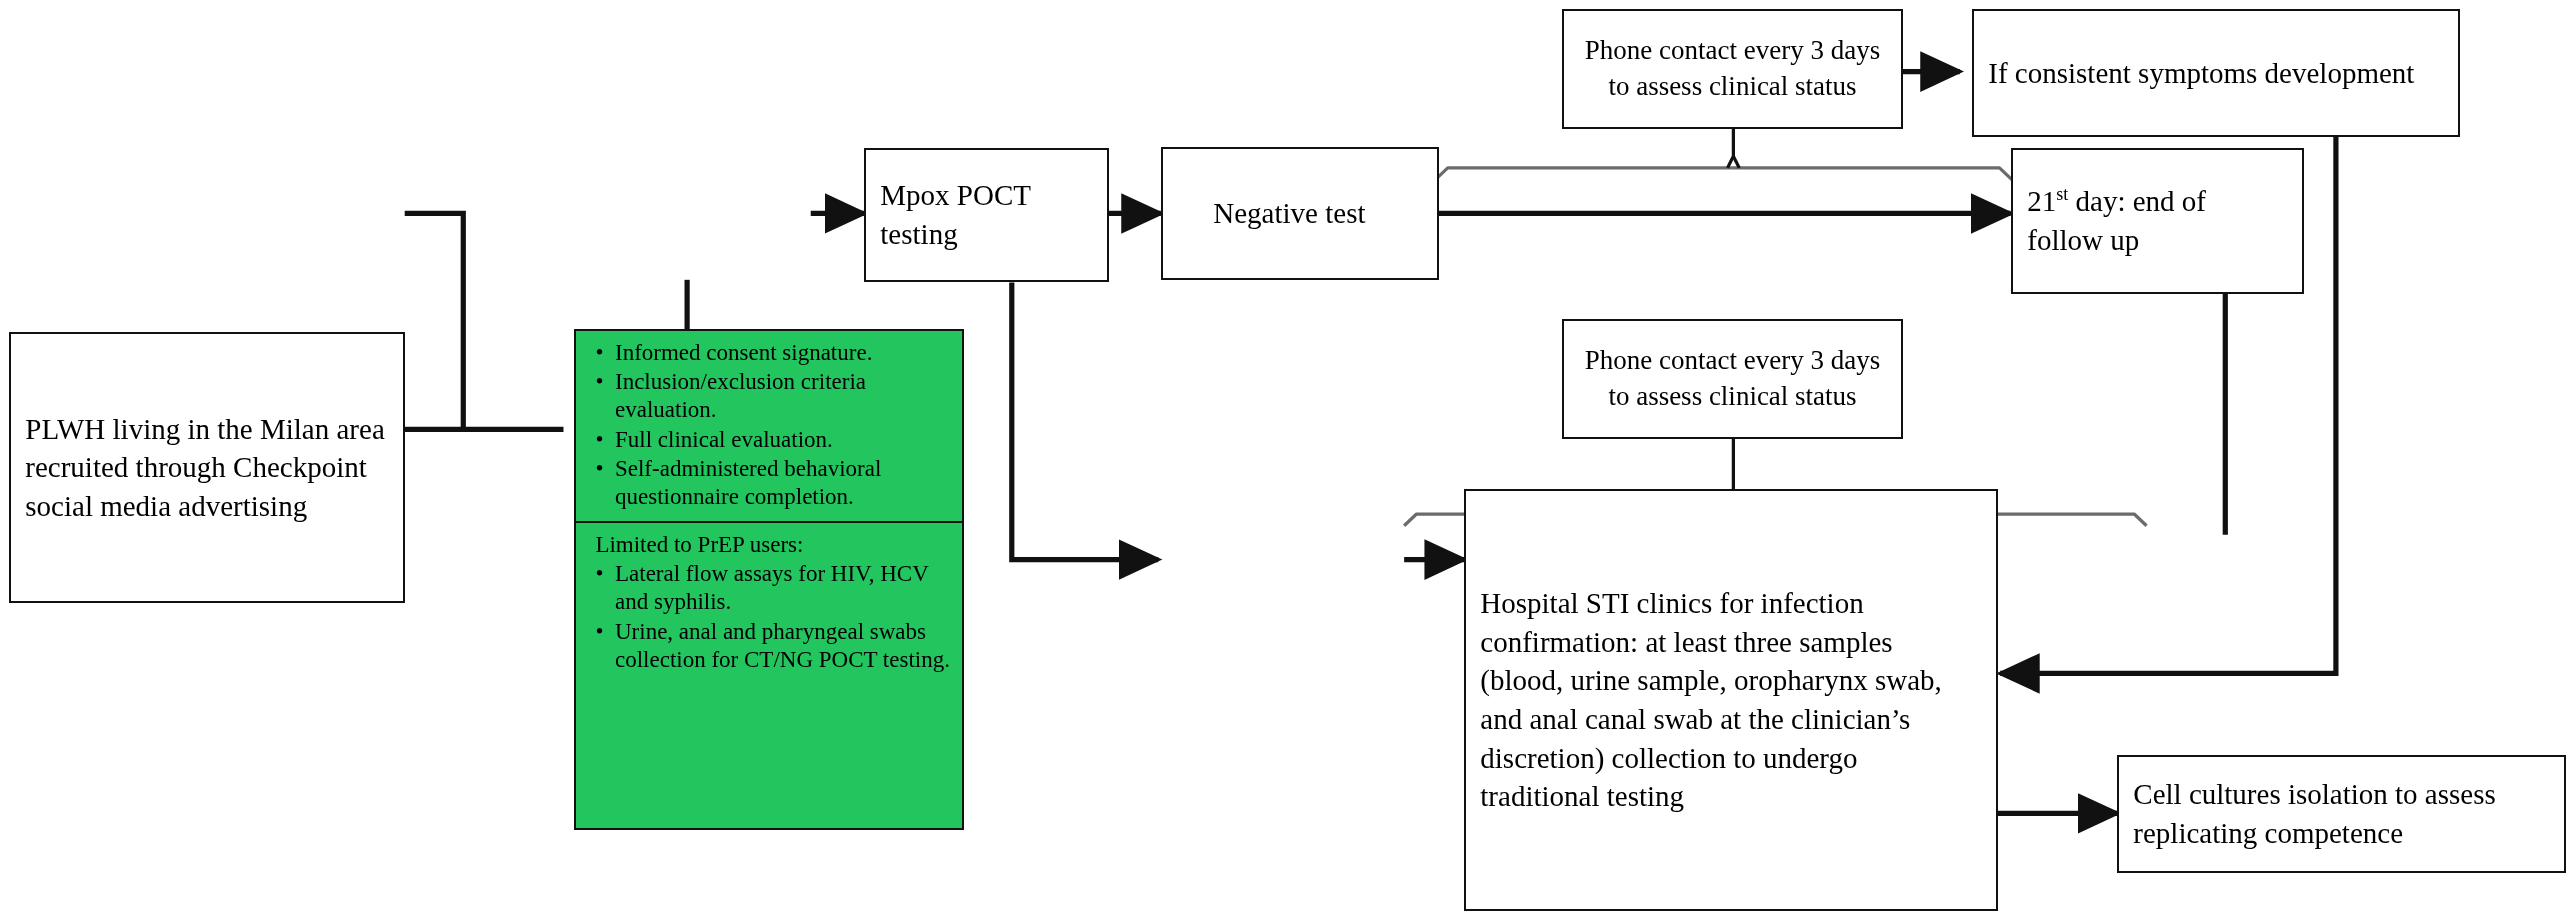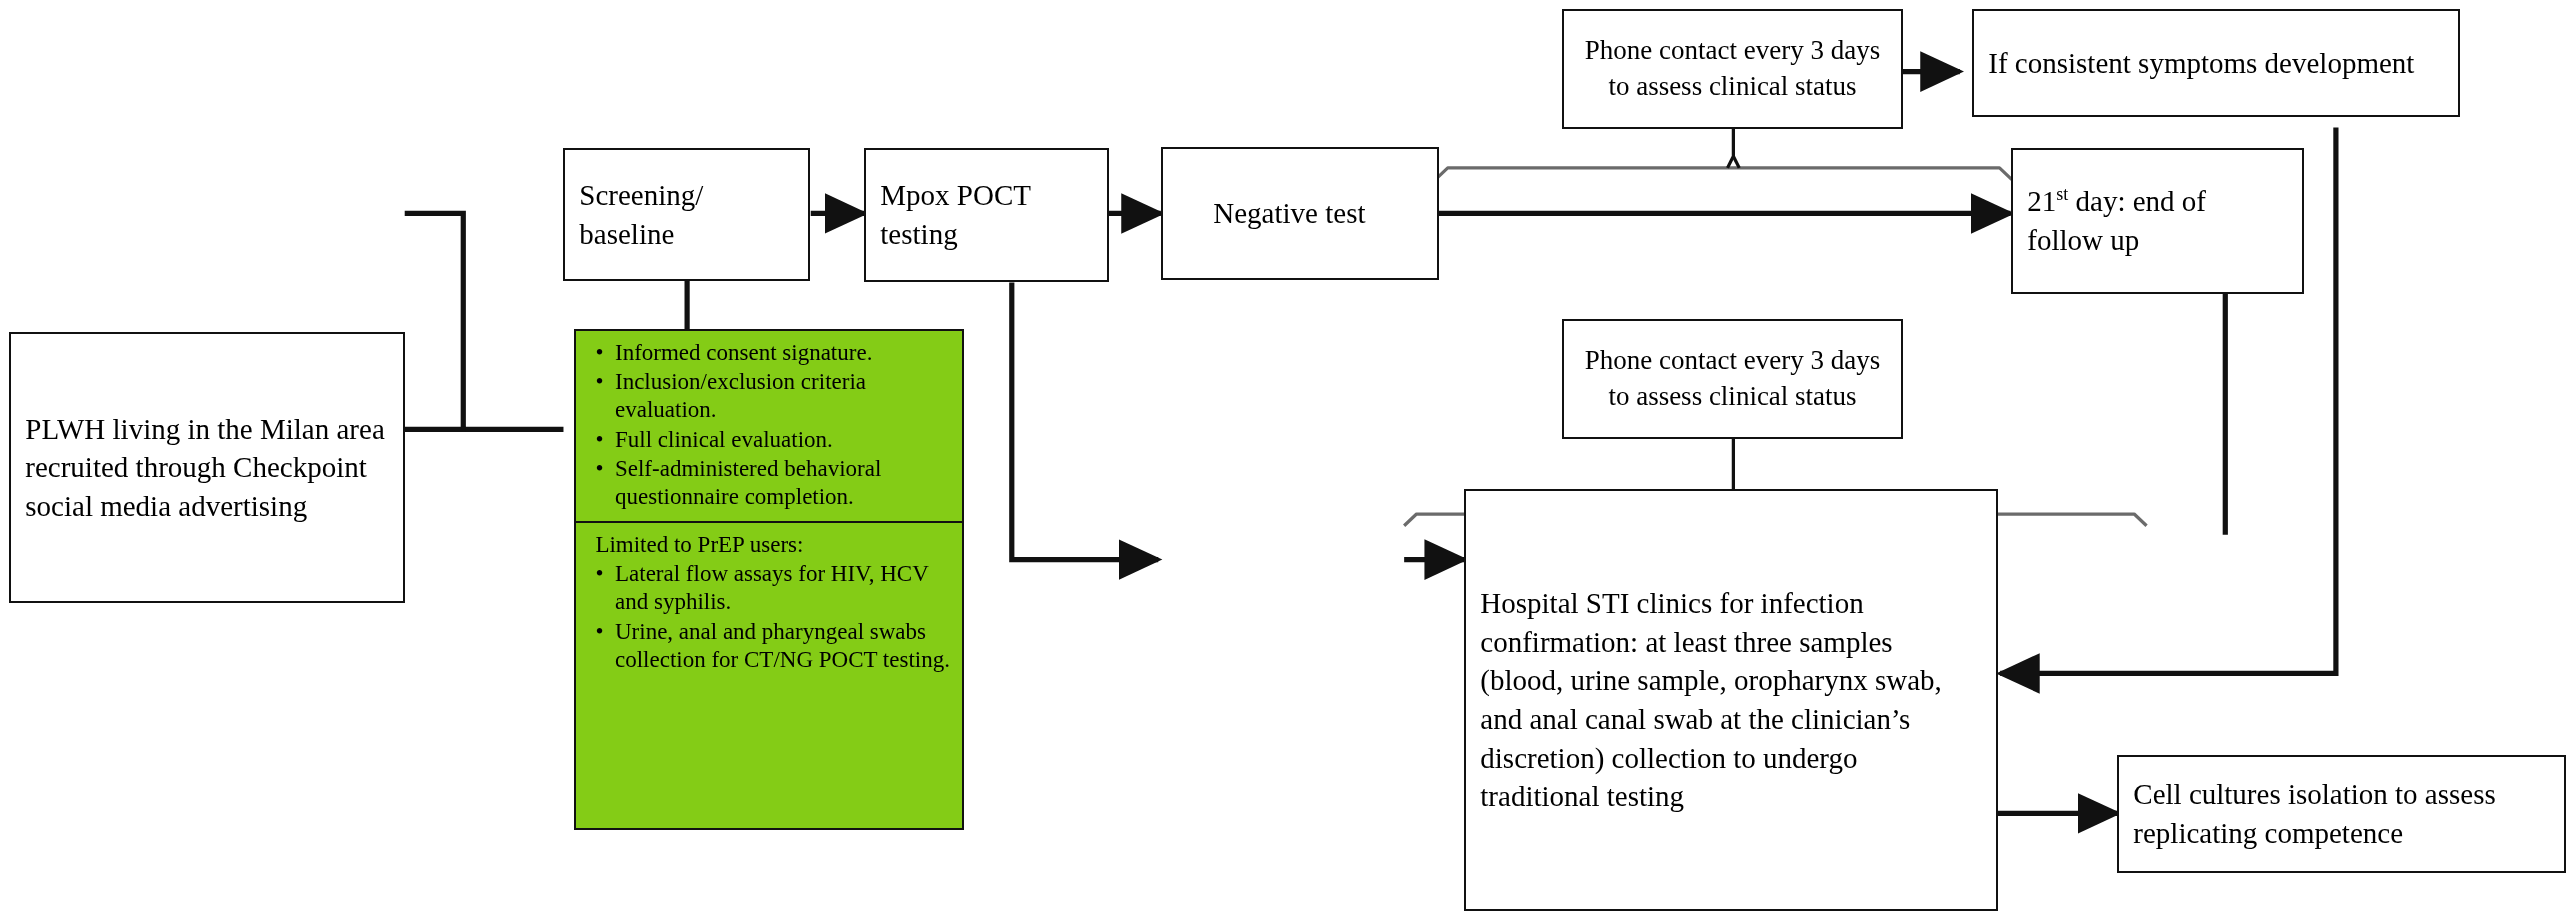--- a/index.html
+++ b/index.html
@@ -42,21 +42,21 @@
     font-size: 29px;
     white-space: pre-line;
   }
   .node.small .txt { font-size: 27px; }
   .node.center .txt { text-align: center; padding: 0 9px; }
 
   
   .listbox {
     position: absolute;
     box-sizing: border-box;
-    background: #84cc16;
+    background: #22c55e;
     border: 2.6px solid #111111;
     display: flex;
     flex-direction: column;
   }
   .listbox .sect {
     padding: 7.8px 10.4px 9px 10.4px;
     font-size: 23px;
     line-height: 1.22;
   }
   .listbox .sect.top { border-bottom: 2.6px solid #111111; }
@@ -136,44 +136,40 @@
       <path d="M 2664,672 L 2664,772 L 2655,790"></path>
       <path d="M 2664,772 L 2673,790"></path>
     </g>
   </svg>
 
 
   <div class="node" style="left:9px; top:332px; width:396px; height:271px;">
     <span class="txt">PLWH living in the Milan area recruited through Checkpoint social media advertising</span>
   </div>
 
-  <div class="node" style="left:563px; top:148px; width:247px; height:133px;">
-    <span class="txt">Screening/
-baseline</span>
-  </div>
 
   <div class="node" style="left:864px; top:148px; width:245px; height:134px;">
     <span class="txt">Mpox POCT
 testing</span>
   </div>
 
   <div class="node" style="left:1161px; top:147px; width:278px; height:133px;padding-left:36px;">
     <span class="txt">Negative test</span>
   </div>
 
 
   <div class="node center small" style="left:1562px; top:9px; width:341px; height:120px;">
     <span class="txt">Phone contact every 3 days to assess clinical status</span>
   </div>
 
   <div class="node center small" style="left:1562px; top:319px; width:341px; height:120px;">
     <span class="txt">Phone contact every 3 days to assess clinical status</span>
   </div>
 
-  <div class="node" style="left:1972px; top:9px; width:488px; height:108px;">
+  <div class="node" style="left:1972px; top:9px; width:488px; height:128px;">
     <span class="txt">If consistent symptoms development</span>
   </div>
 
   <div class="node" style="left:2011px; top:148px; width:293px; height:146px;">
     <span class="txt"><span>21</span><sup>st</sup><span> day: end of follow up</span></span>
   </div>
 
   <div class="node" style="left:1464px; top:489px; width:534px; height:422px;align-items:center;">
     <span class="txt">Hospital STI clinics for infection confirmation: at least three samples (blood, urine sample, oropharynx swab, and anal canal swab at the clinician’s discretion) collection to undergo traditional testing</span>
   </div>

